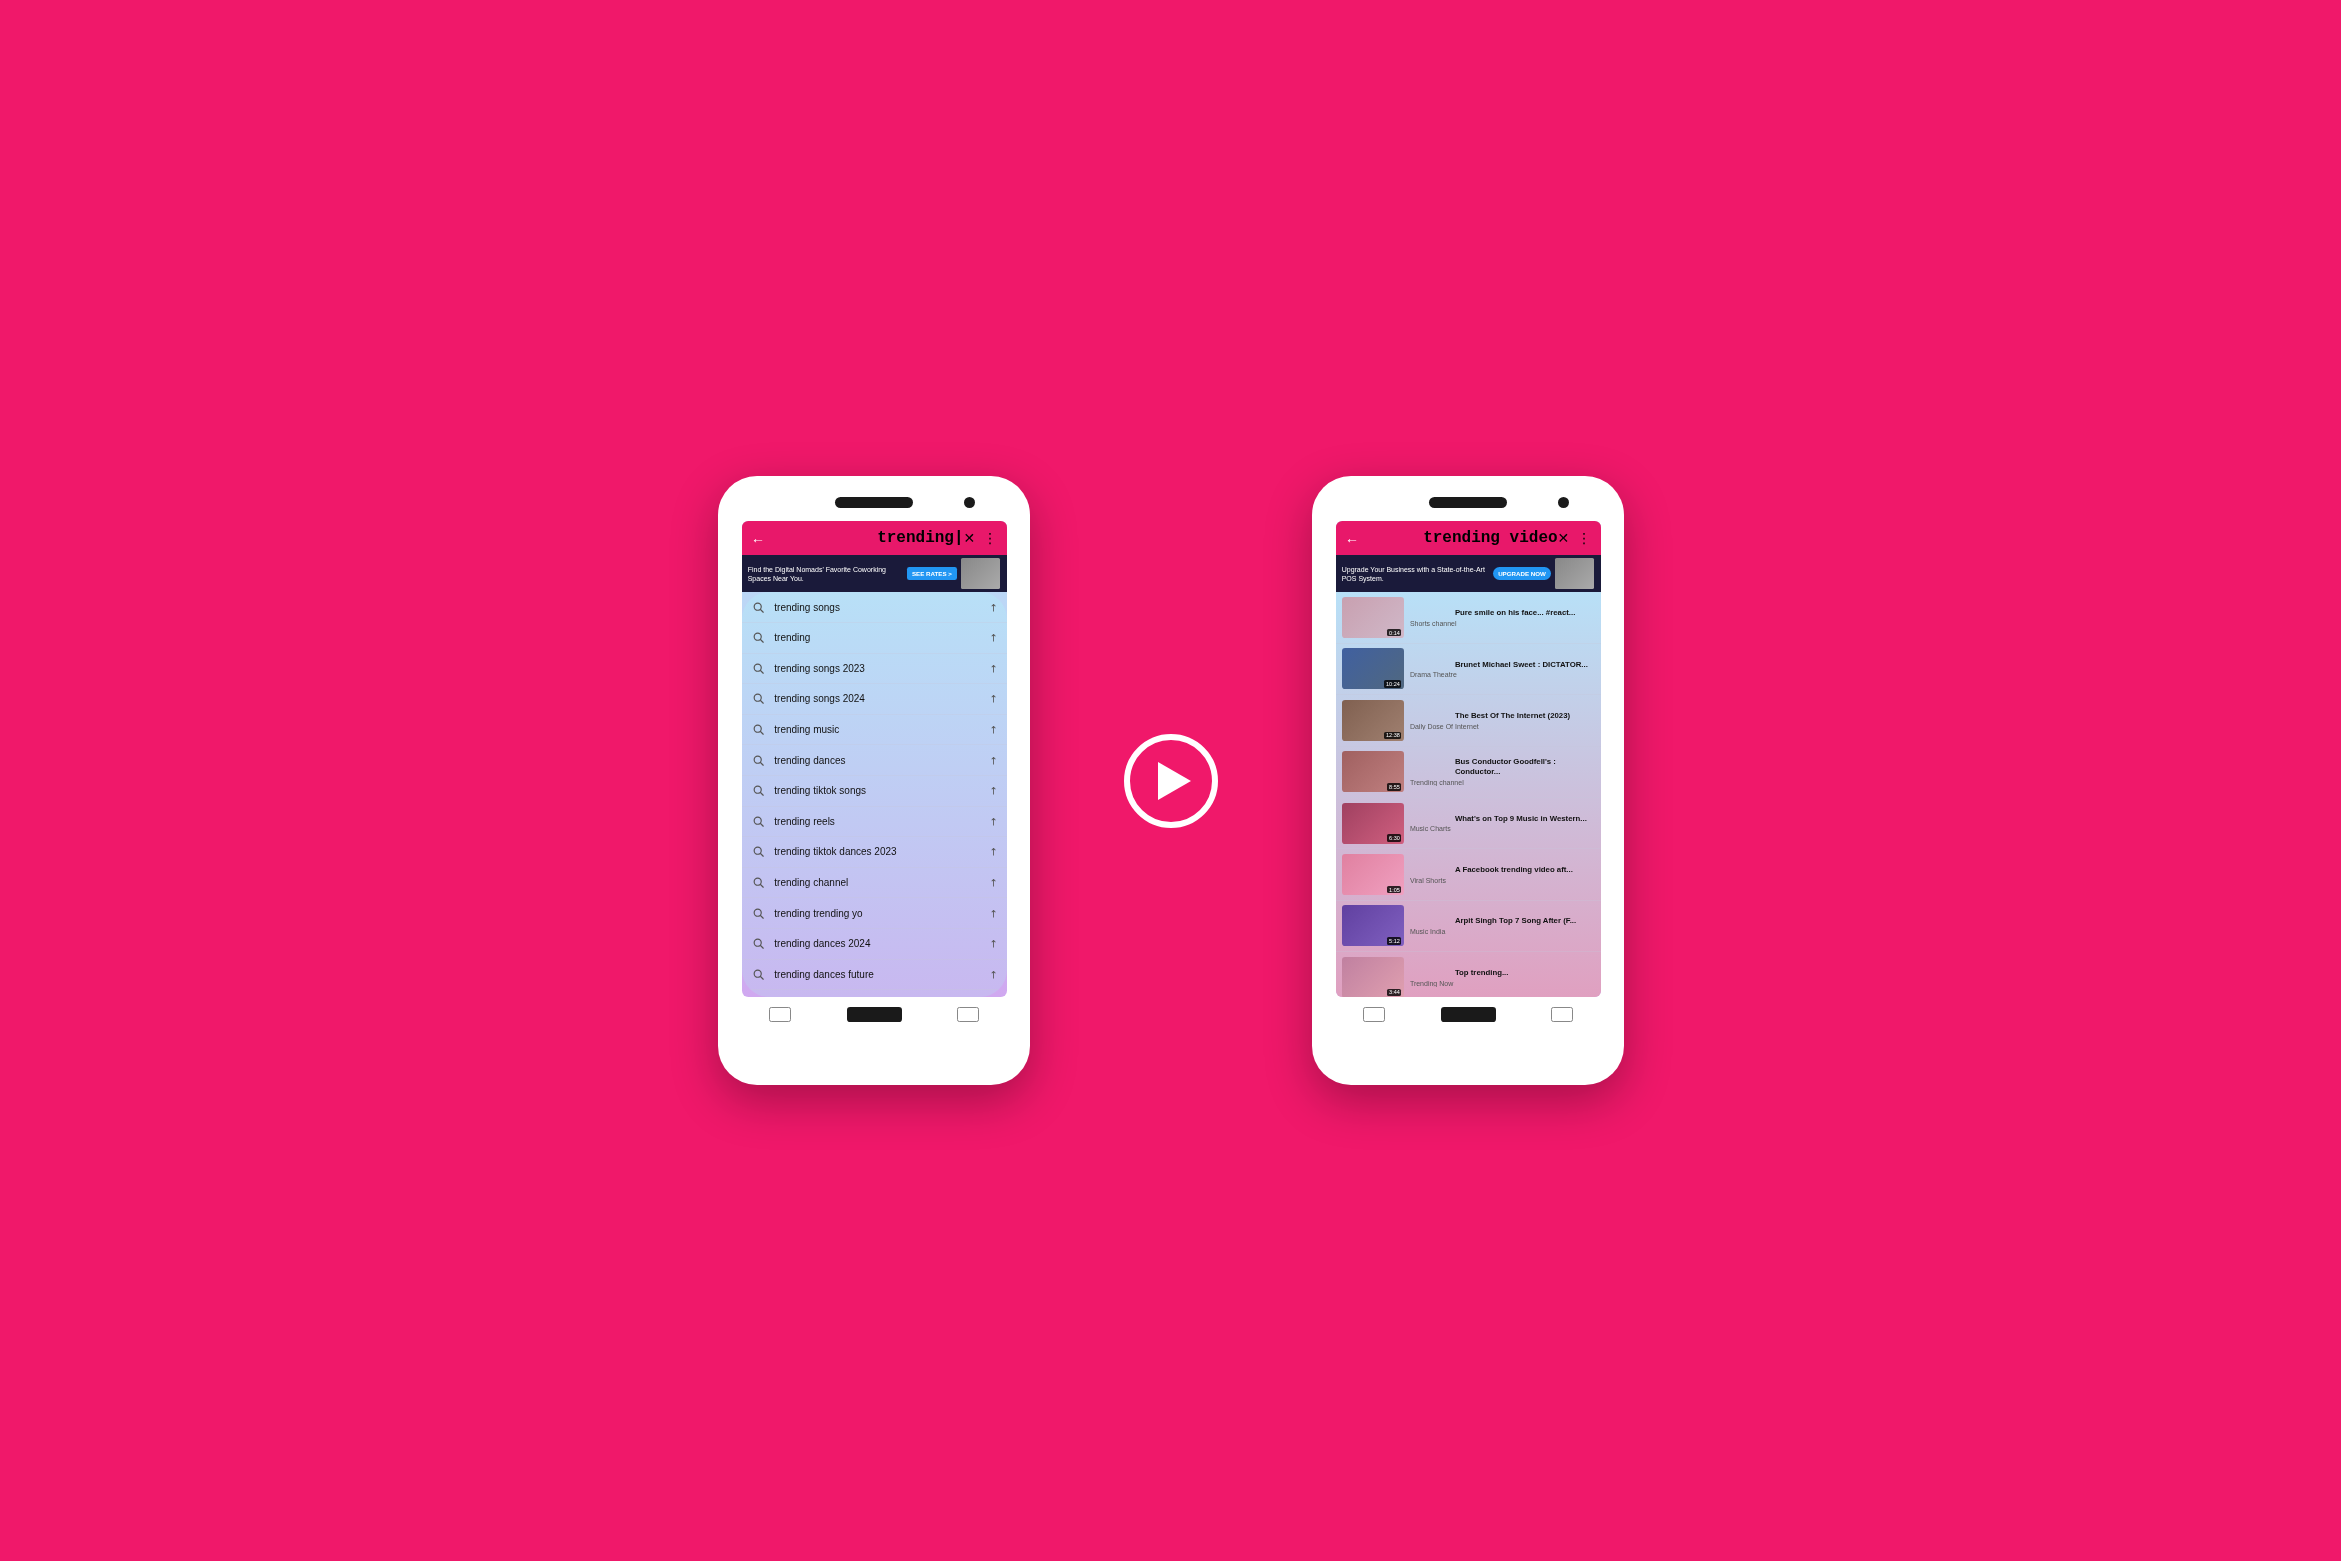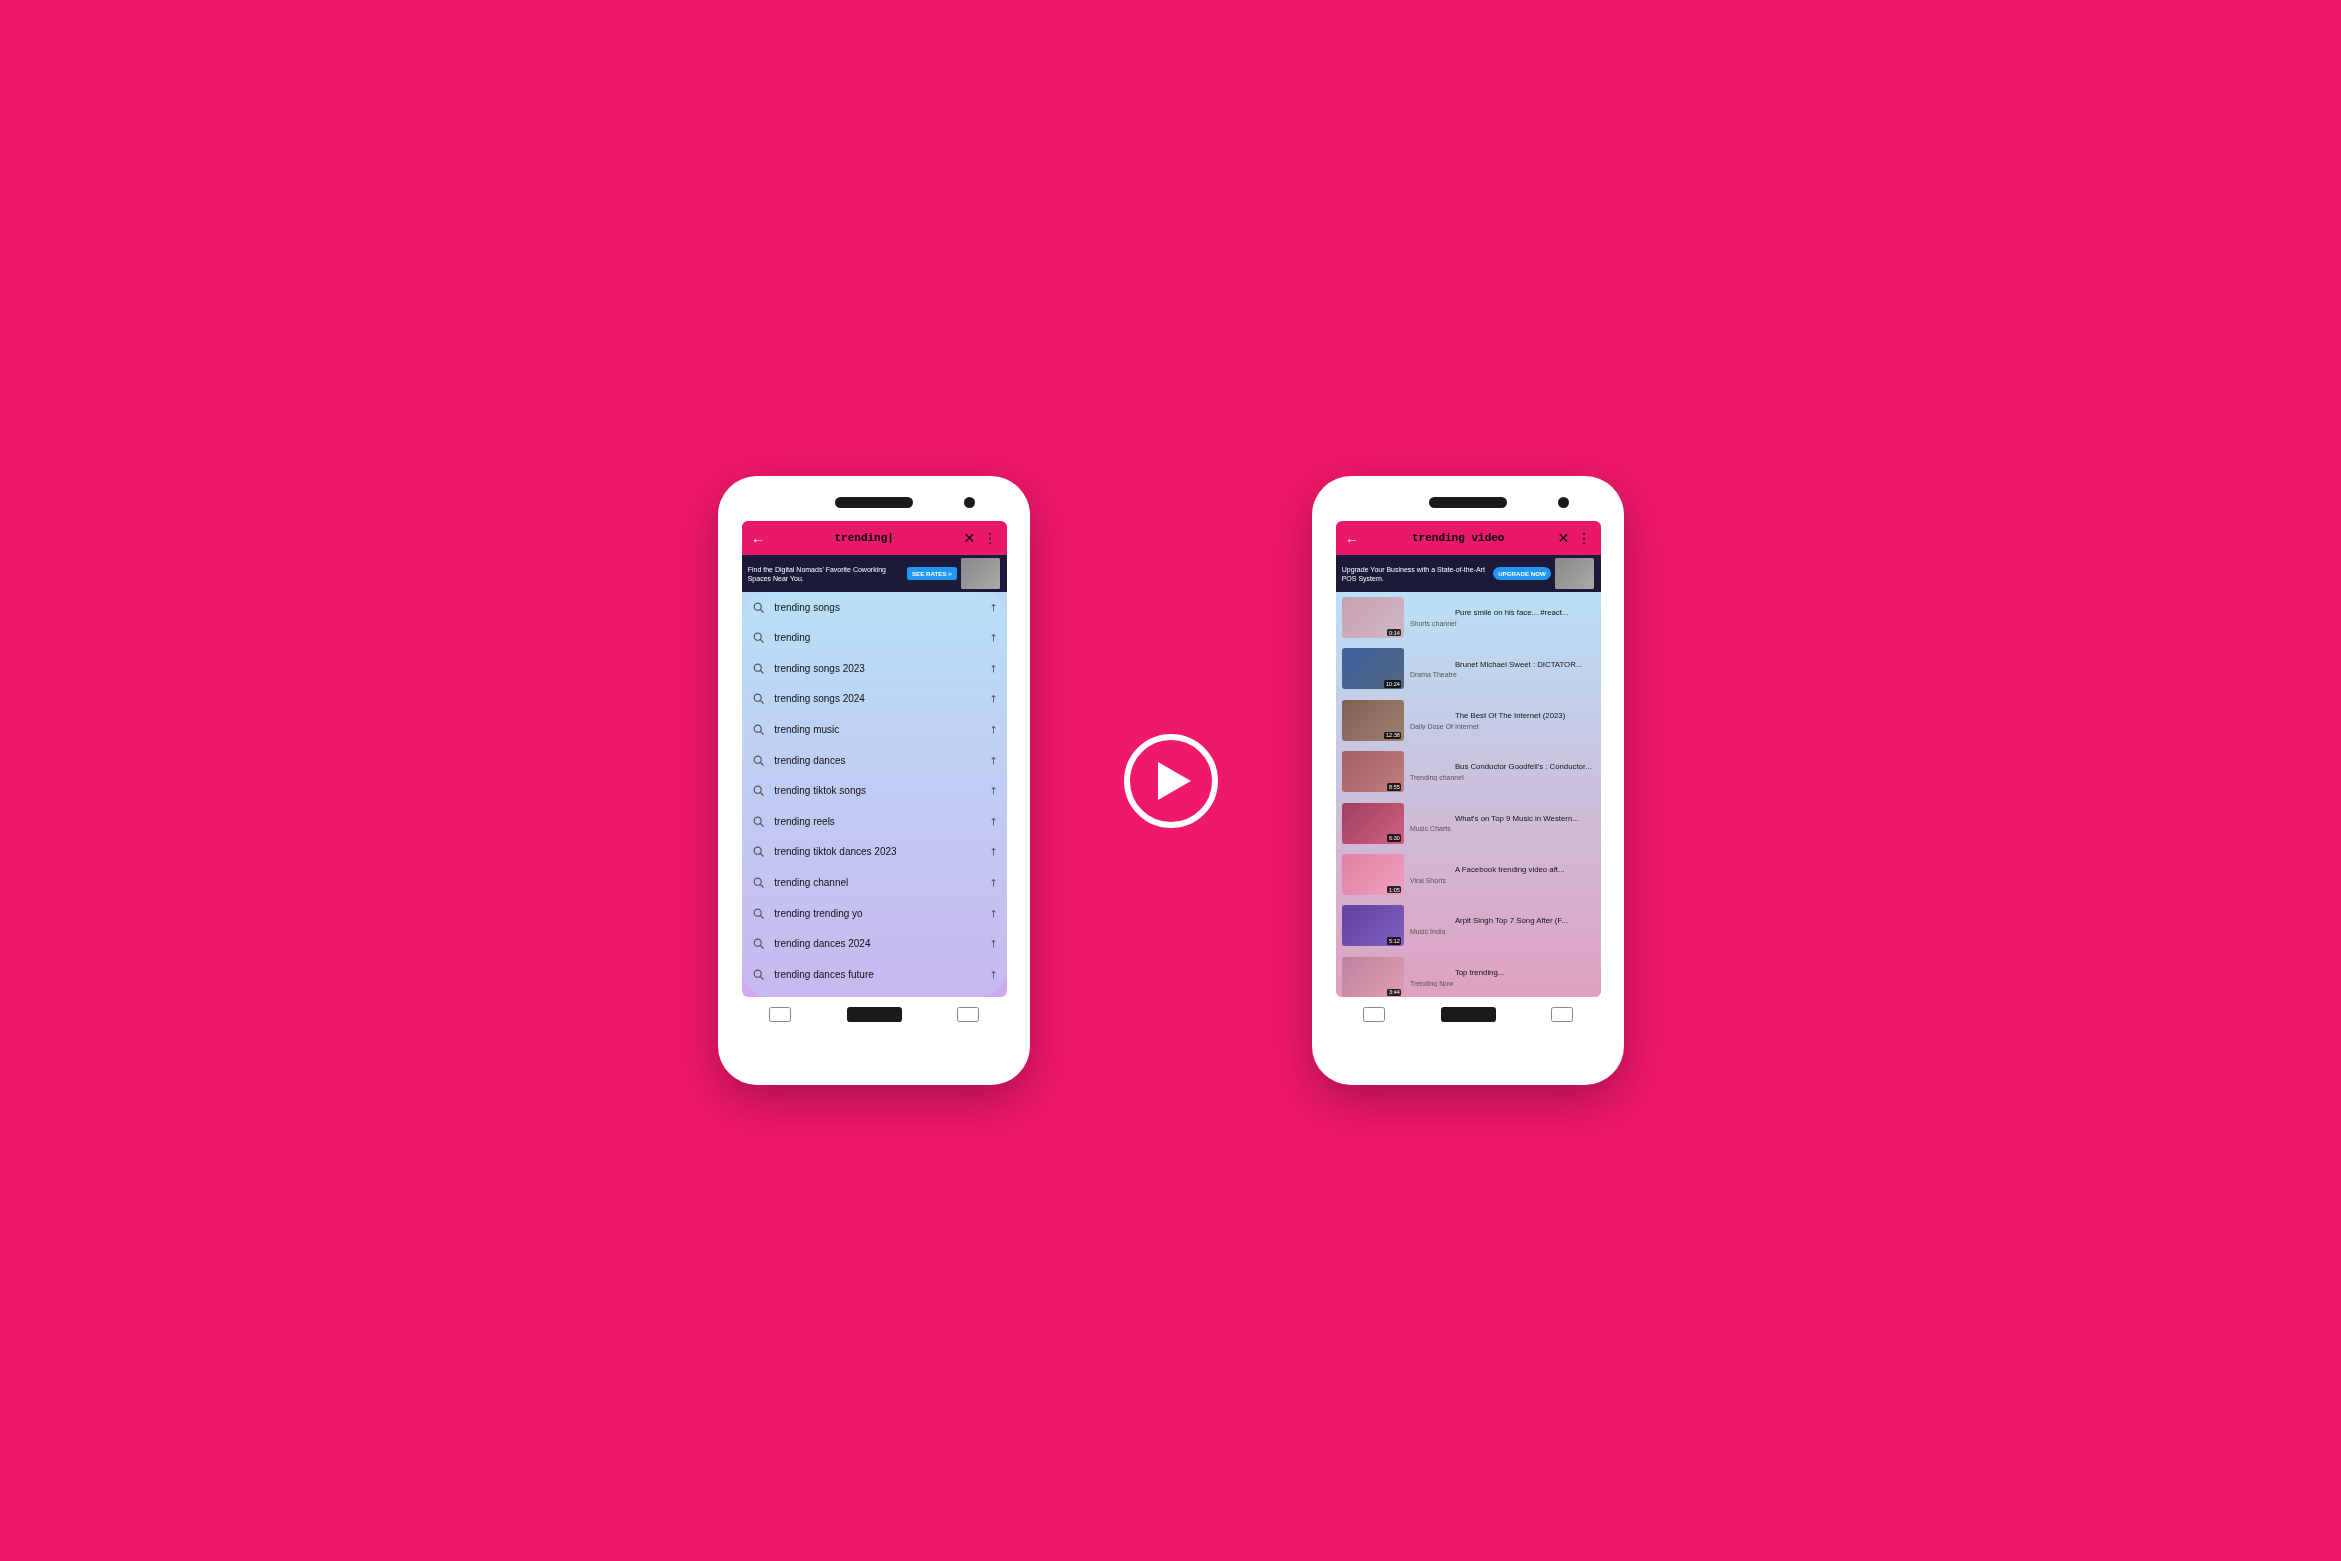--- a/index.html
+++ b/index.html
@@ -86,23 +86,23 @@
     }
 
     .top-bar-icon {
       color: white;
       font-size: 14px;
       cursor: pointer;
     }
 
     .top-bar-title {
       flex: 1;
-      text-align: center;
+      text-align: right;
       color: black;
-      font-size: 11px;
+      font-size: 16px;
       font-weight: bold;
       font-family: 'Courier New', monospace;
     }
 
     .top-bar-actions {
       display: flex;
       gap: 7.8px;
       align-items: center;
       color: black;
       font-size: 14px;
@@ -273,21 +273,21 @@
     }
 
     .video-info {
       flex: 1;
       overflow: hidden;
     }
 
     .video-title {
       font-size: 7.8px;
       color: #111;
-      font-weight: normal;
+      font-weight: bold;
       line-height: 1.3;
       margin-bottom: 1.6px;
       overflow: hidden;
       text-overflow: ellipsis;
       display: -webkit-box;
       padding-left: 45px;
       -webkit-line-clamp: 2;
       -webkit-box-orient: vertical;
     }
 

